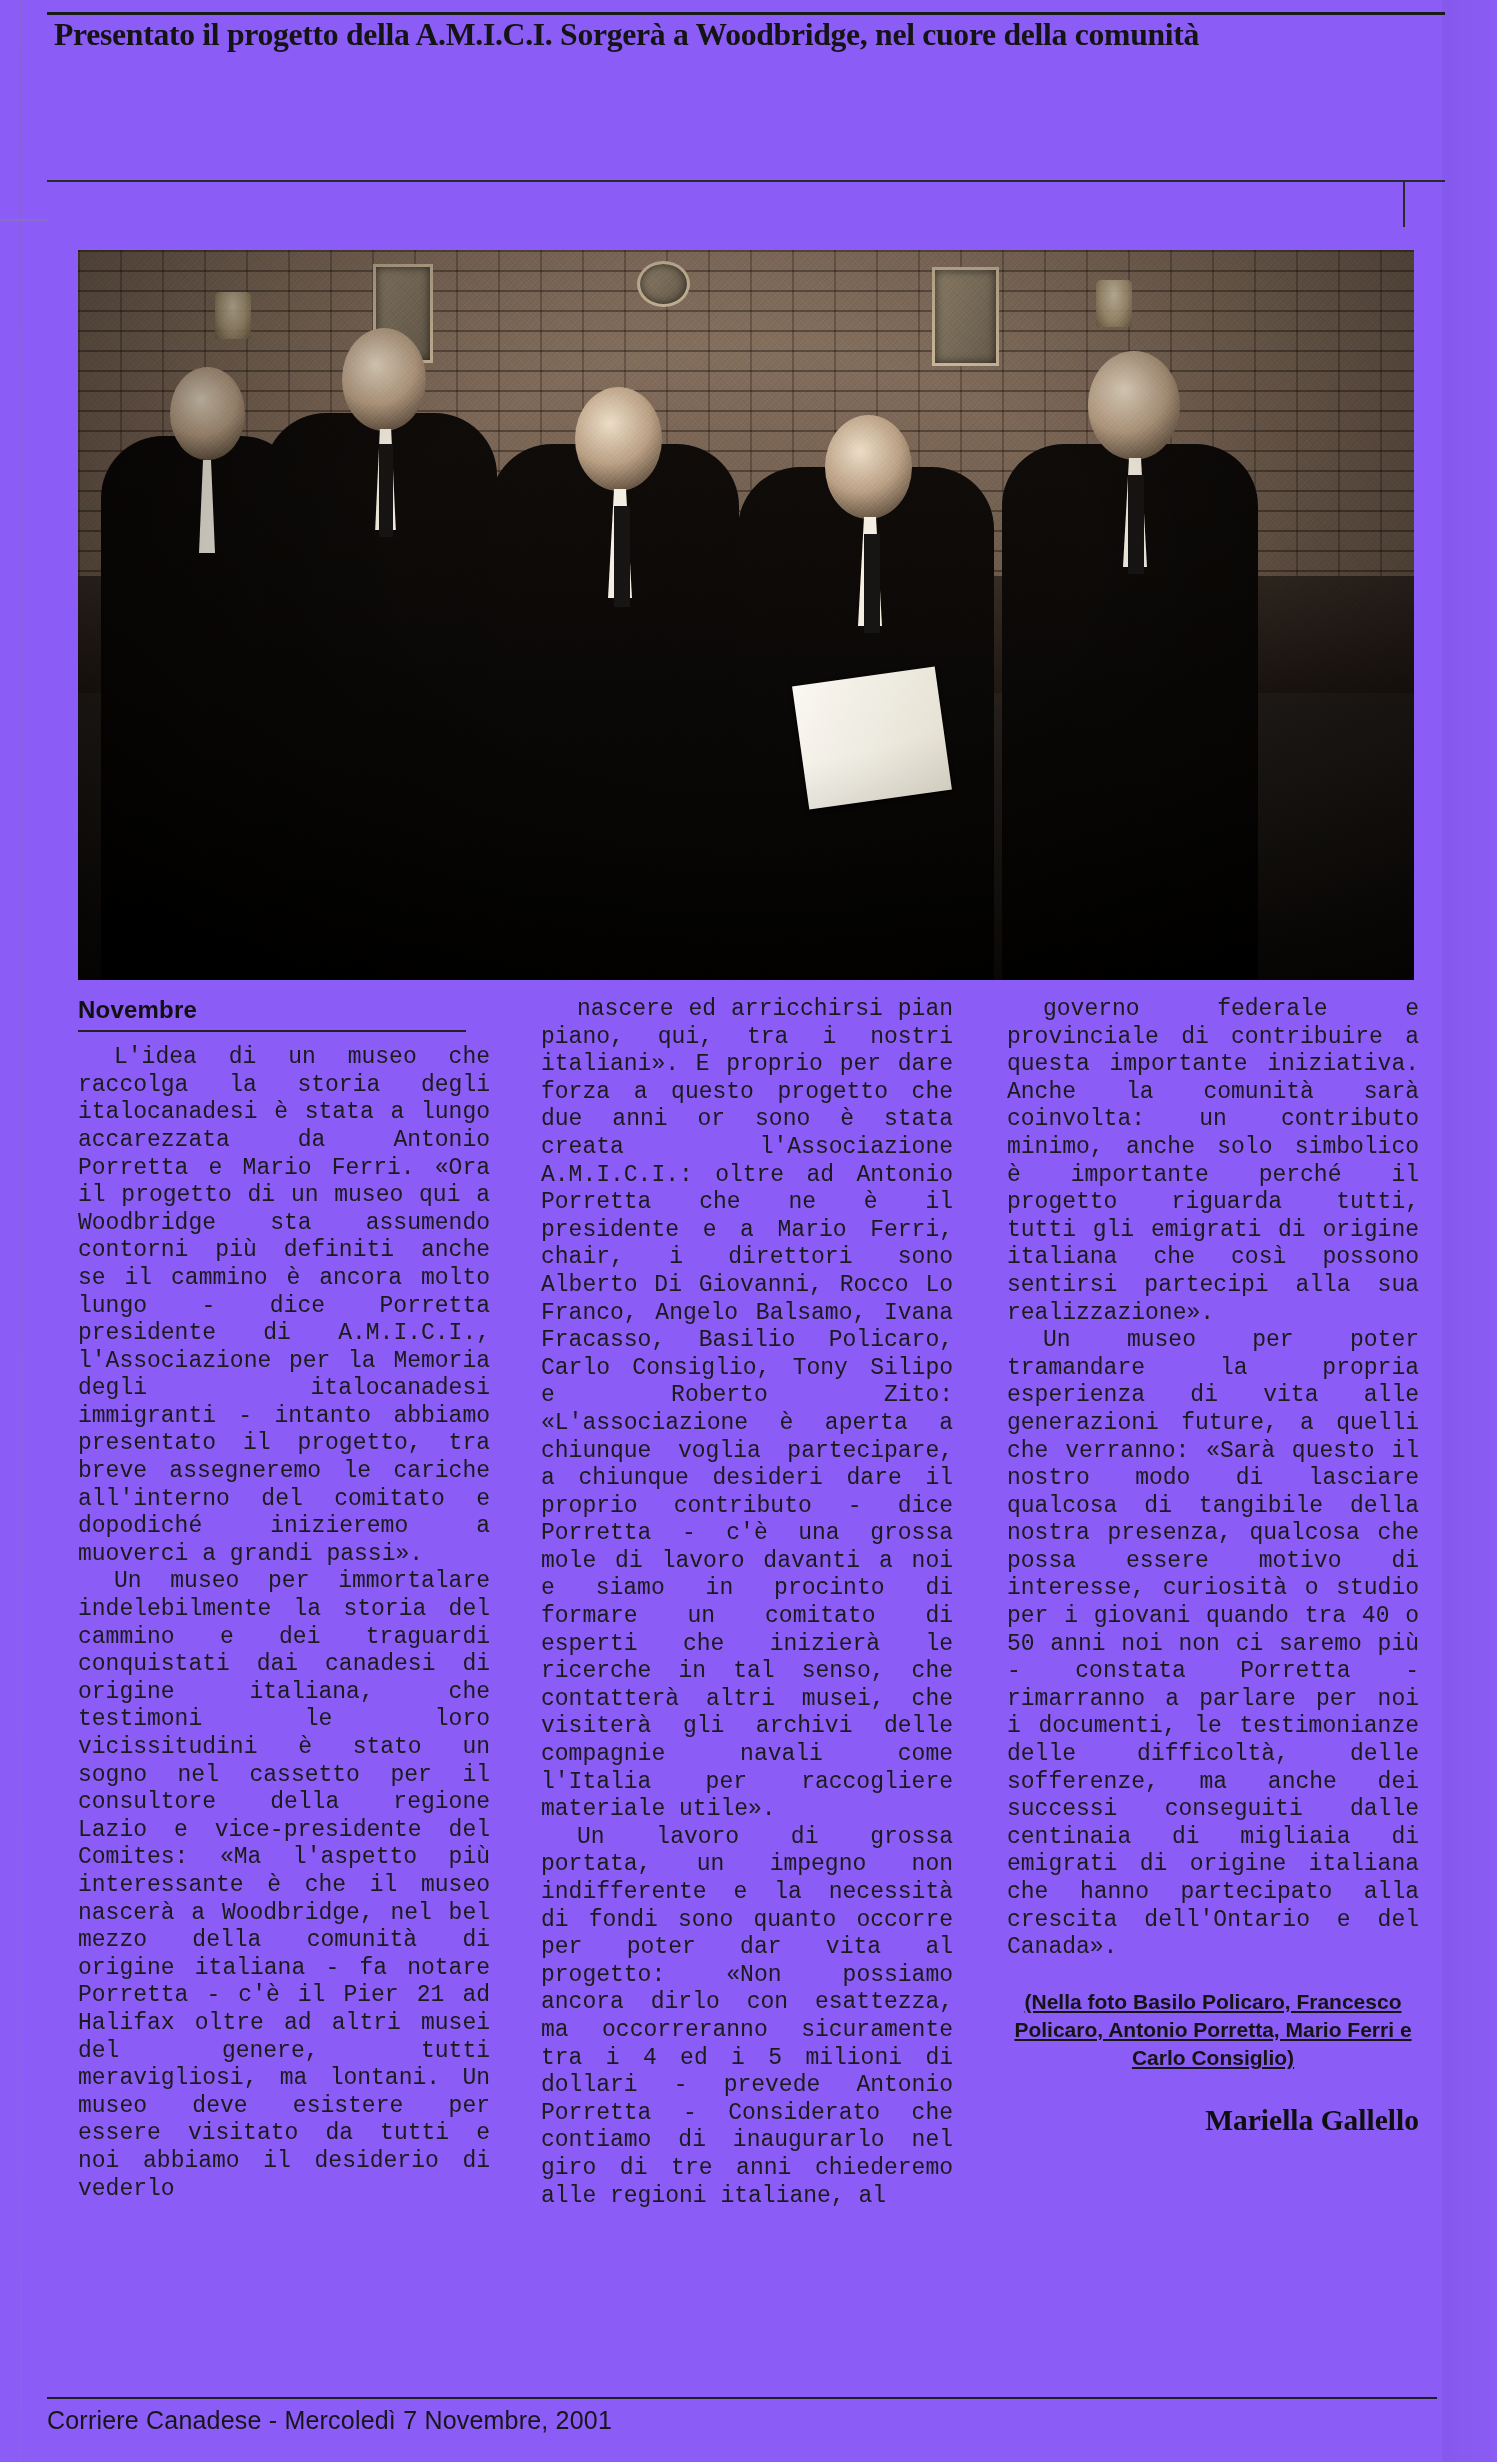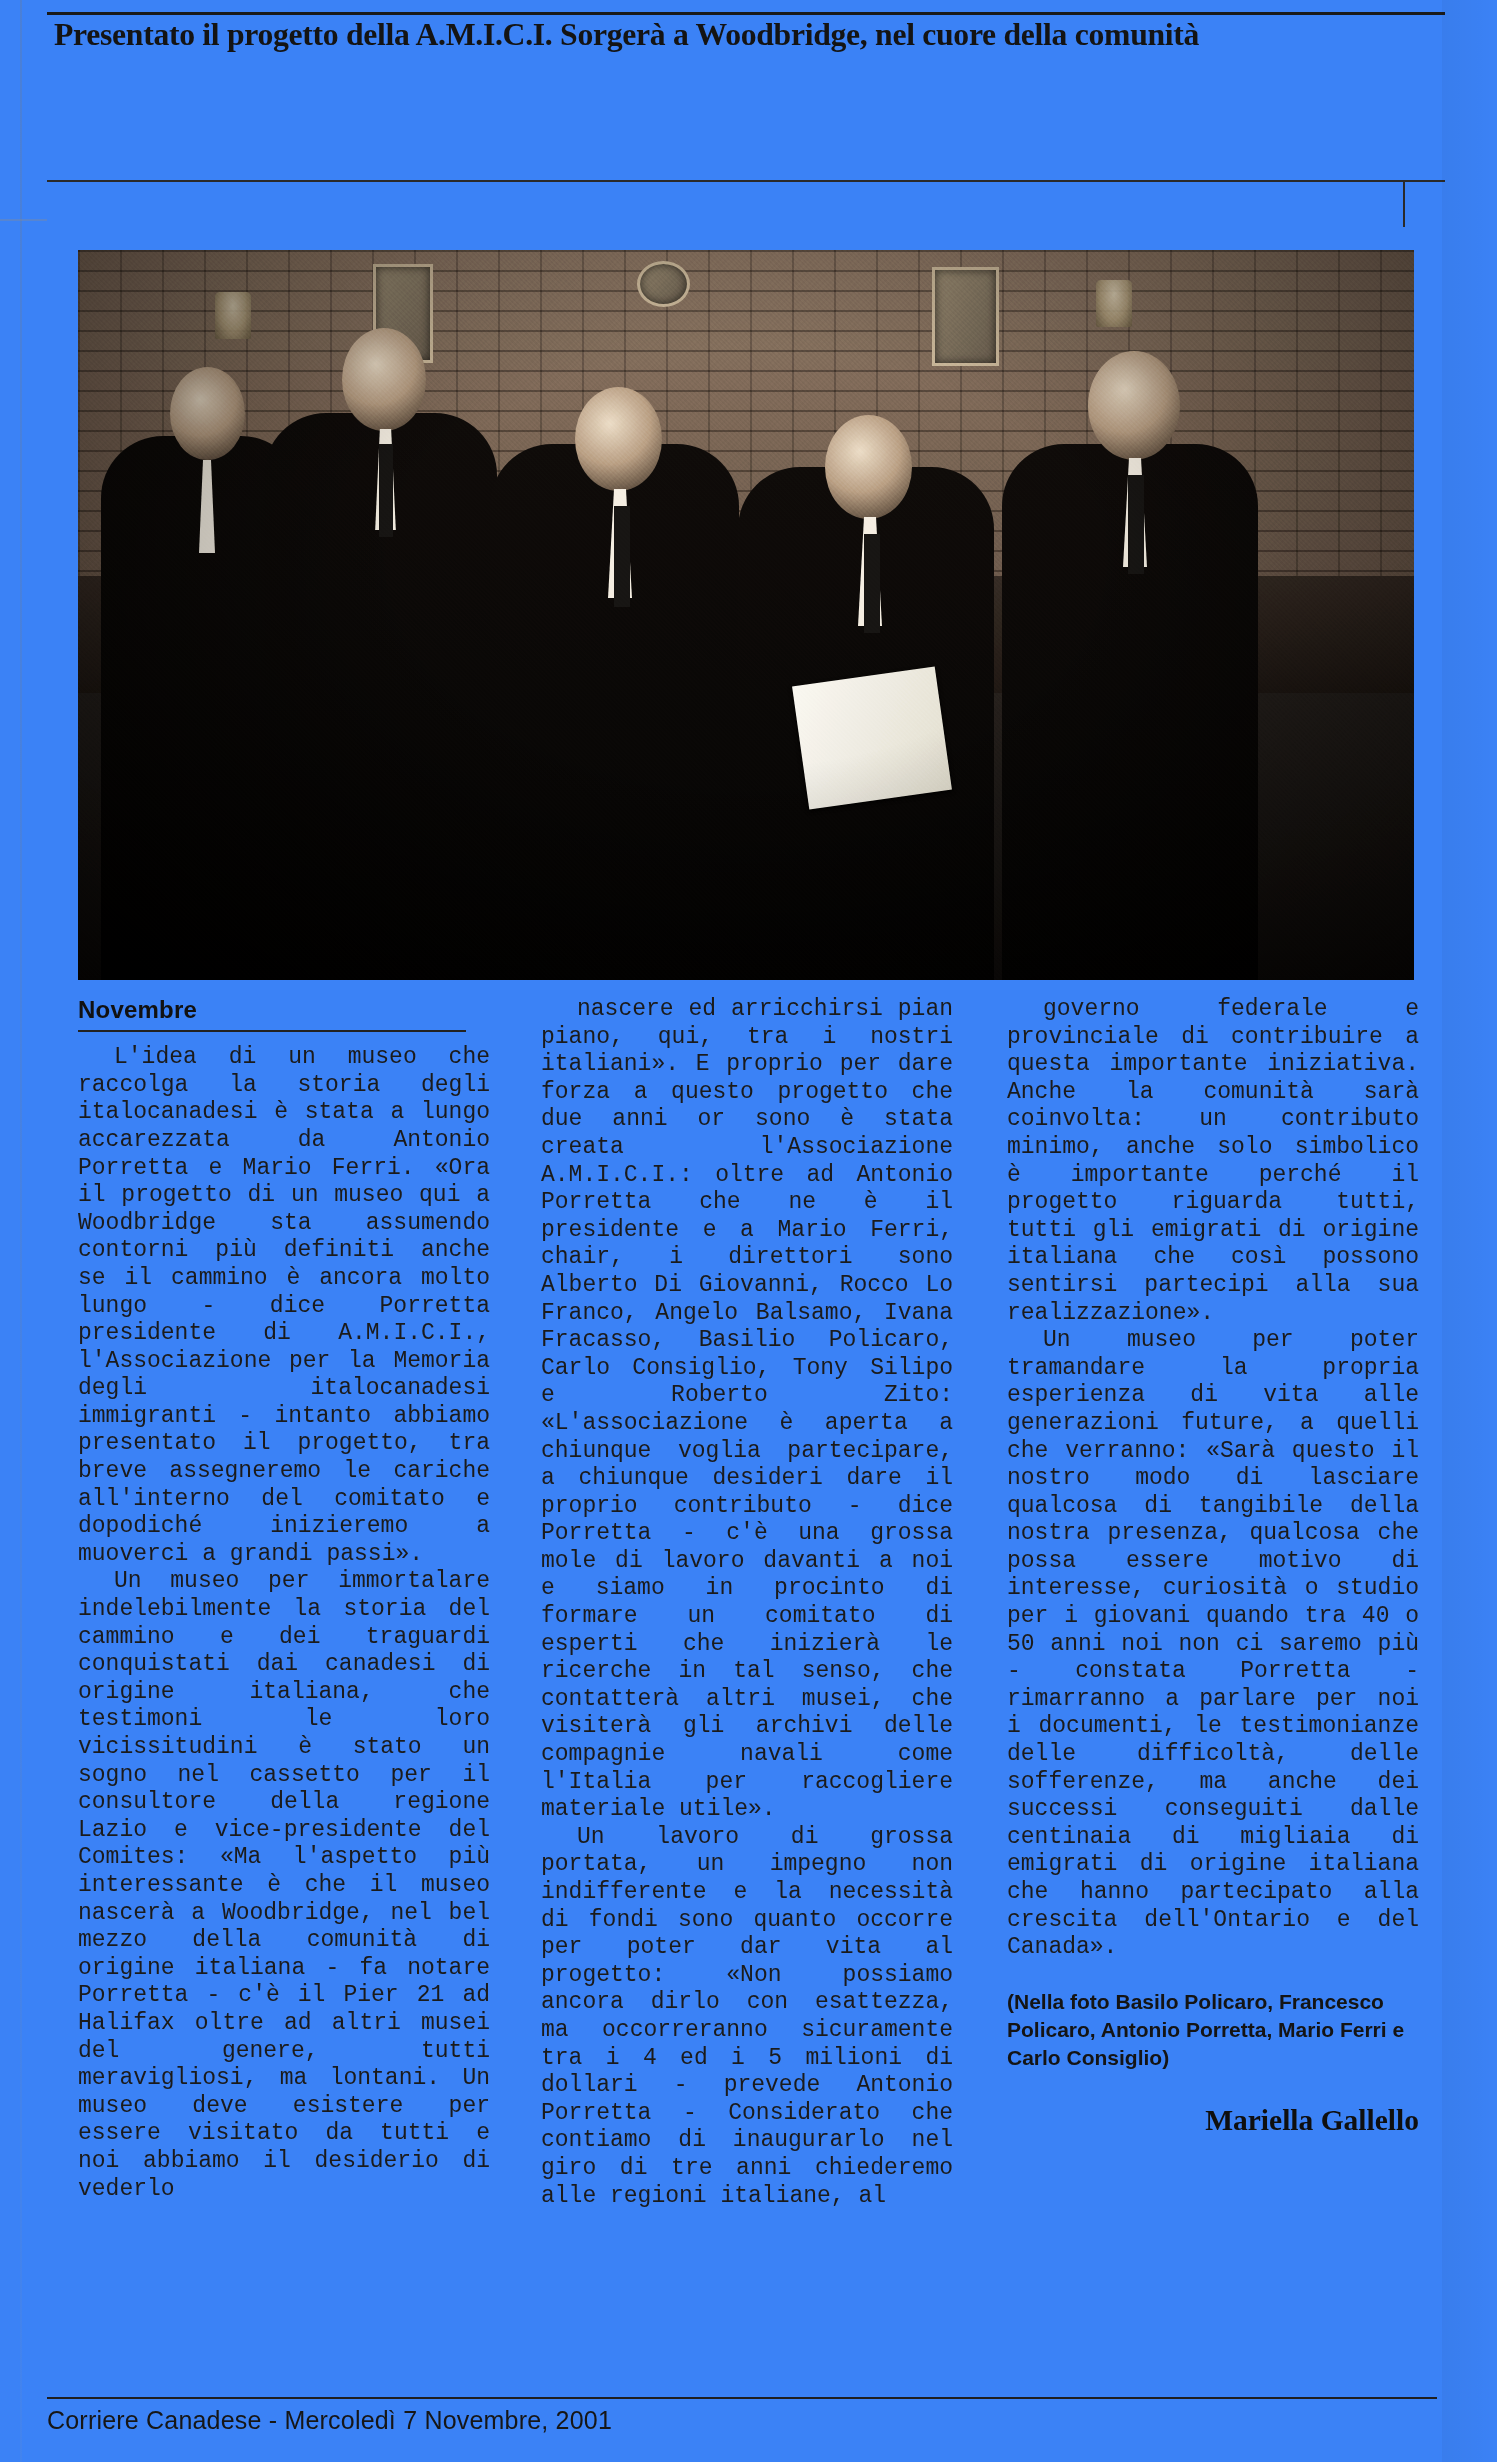--- a/index.html
+++ b/index.html
@@ -12,21 +12,21 @@
     height: 2462px;
     font-family: "Liberation Serif", serif;
     color: #111111;
     position: relative;
     overflow: hidden;
   }
   .page {
     position: relative;
     width: 1498px;
     height: 2462px;
-    background: #3b82f6;
+    background: #8b5cf6;
   }
   
   .scan-edge-left {
     position: absolute;
     left: 20px; top: 0; width: 2.3px; height: 2462px;
     background: linear-gradient(to bottom, rgba(120,120,120,0.25), rgba(150,150,150,0.08));
   }
   .scan-edge-top {
     position: absolute;
     left: 0; top: 219px; width: 47px; height: 2.3px;
@@ -197,23 +197,24 @@
     font-family: Liberation Mono, monospace;
     -webkit-hyphens: auto;
   }
   .col p + p { margin-top: 0; }
   .caption {
     margin-top: 26.4px;
     font-family: "Liberation Sans", sans-serif;
     font-weight: bold;
     font-size: 21px;
     line-height: 28px;
-    text-align: left;
+    text-align: center;
     text-indent: 0;
     color: #141414;
+    text-decoration: underline;
   }
   .byline {
     margin-top: 31px;
     font-family: "Liberation Serif", serif;
     font-weight: bold;
     font-size: 29.5px;
     line-height: 34px;
     text-align: right;
     text-indent: 0;
     color: #0f0f0f;

